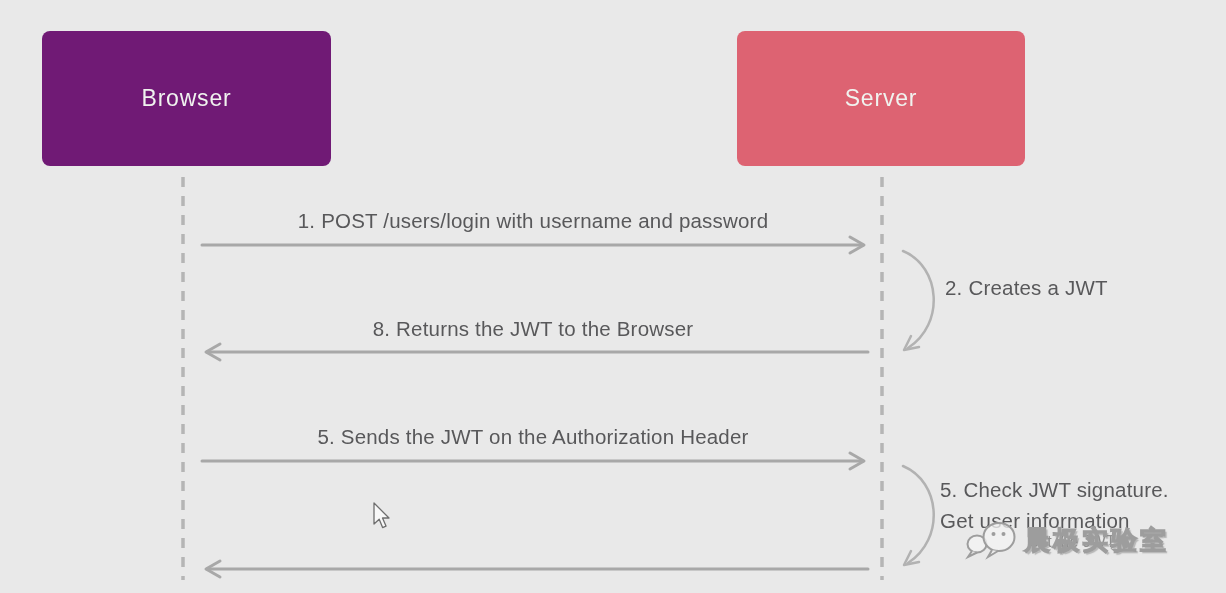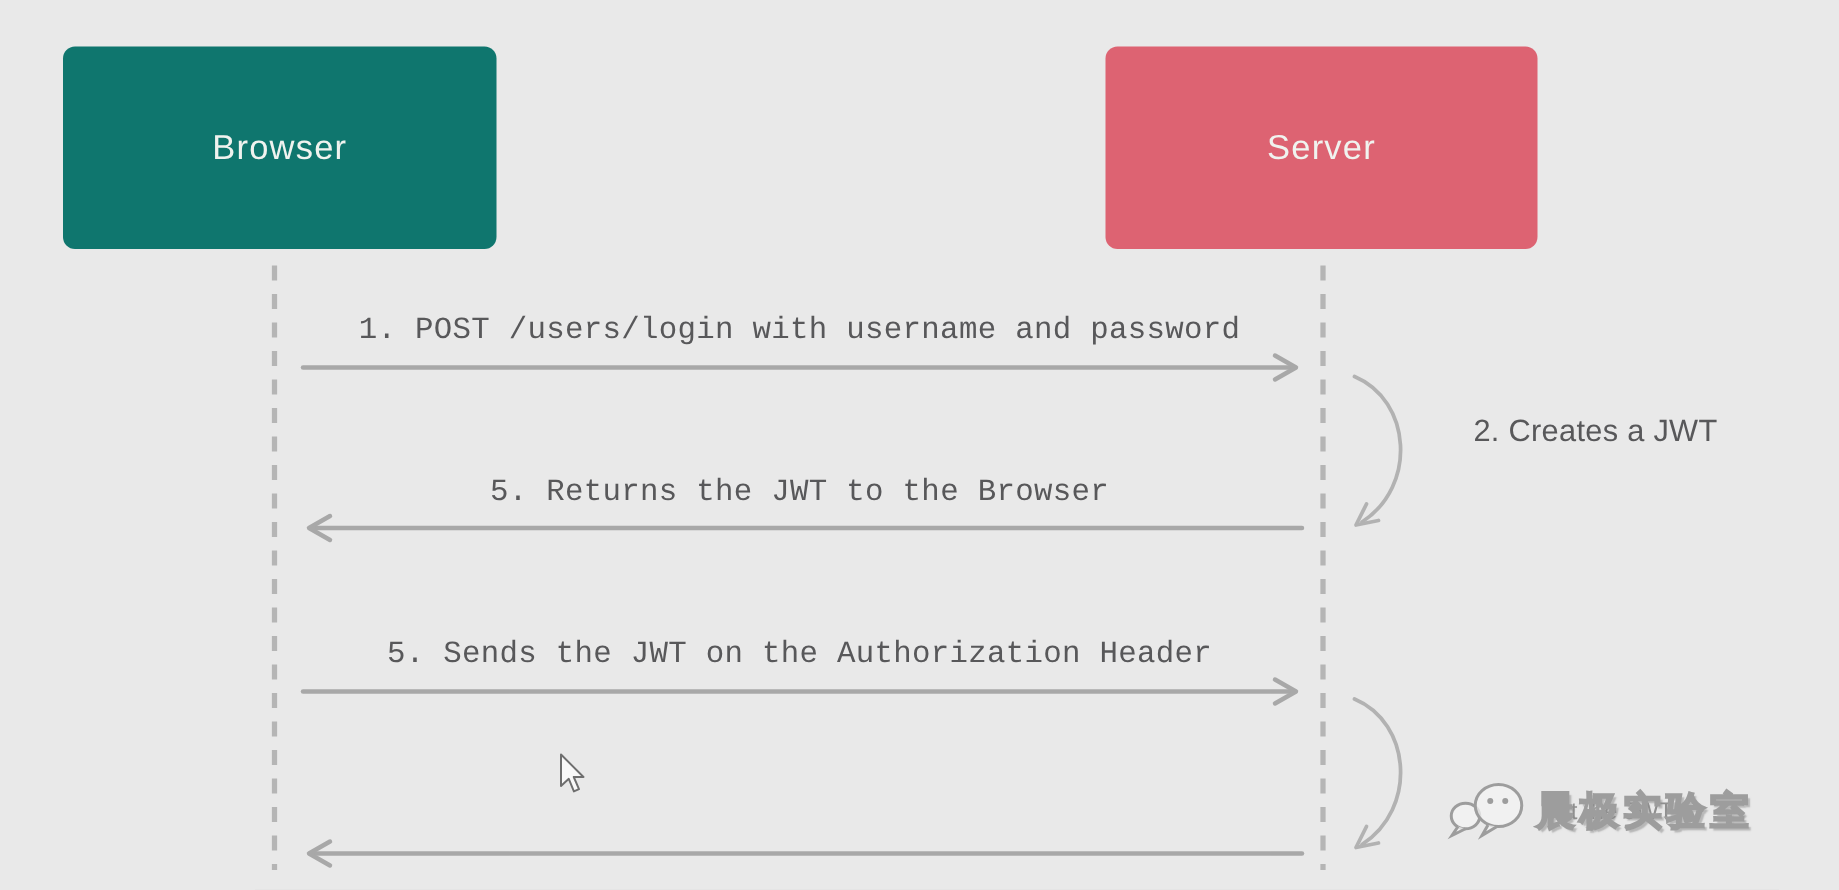--- a/index.html
+++ b/index.html
@@ -60,29 +60,28 @@
   .msg {
     position: absolute;
     left: 202px;
     width: 662px;
     text-align: center;
     font-size: 20.5px;
     letter-spacing: 0.2px;
     color: #58585a;
     z-index: 2;
     white-space: nowrap;
-    font-family: Liberation Mono, monospace;
   }
   .msg1 { top: 209px; }
   .msg3 { top: 317px; }
   .msg4 { top: 425px; }
   .msg6 { top: 534px; }
   .note {
     position: absolute;
-    text-align: right;
+    text-align: left;
     font-size: 20.5px;
     letter-spacing: 0.2px;
     color: #58585a;
     line-height: 31px;
     z-index: 2;
     white-space: nowrap;
   }
   .note2 { left: 945px; top: 272px; width: 200px; }
   .note5 { left: 940px; top: 474px; width: 285px; }
   .obscured {
@@ -127,21 +126,21 @@
     stroke: #6e6e6e;
     stroke-width: 1.3;
     stroke-linejoin: round;
   }
 </style>
 </head>
 <body>
 
 <div class="canvas" style="background-color: rgb(233, 233, 233);">
 
-  <div class="actor actor-browser" style="background-color: #0f766e;">
+  <div class="actor actor-browser" style="background-color: #701a75;">
     <span class="actor-label">Browser</span>
   </div>
   <div class="actor actor-server" style="background-color: rgb(221, 99, 114);">
     <span class="actor-label">Server</span>
   </div>
 
   <svg class="lines" width="1226" height="593" viewBox="0 0 1226 593">
     <line class="lifeline" x1="183" y1="177" x2="183" y2="580"></line>
     <line class="lifeline" x1="882" y1="177" x2="882" y2="580"></line>
 
@@ -171,24 +170,28 @@
       <polyline points="919,562 904,565 911,551"></polyline>
     </g>
   </svg>
 
   <div class="msg msg1">1. POST /users/login with username and password</div>
 
   <div class="note note2">
     <div>2. Creates a JWT</div>
   </div>
 
-  <div class="msg msg3">5. Returns the JWT to the Browser</div>
+  <div class="msg msg3">8. Returns the JWT to the Browser</div>
 
   <div class="msg msg4">5. Sends the JWT on the Authorization Header</div>
 
+  <div class="note note5">
+    <div>5. Check JWT signature.</div>
+    <div>Get user information</div>
+  </div>
 
   <div class="obscured">out the JWT</div>
 
 
   <div class="watermark">
     <svg class="wm-icon" width="60" height="50" viewBox="0 0 60 50">
       <ellipse class="bubble" cx="13" cy="29" rx="9.5" ry="8.5"></ellipse>
       <path class="bubble" d="M 8 36 L 4 42 L 13 37.5" fill="none"></path>
       <ellipse class="bubble" cx="35" cy="22" rx="15.5" ry="14"></ellipse>
       <circle class="eye" cx="29.5" cy="19" r="2"></circle>

